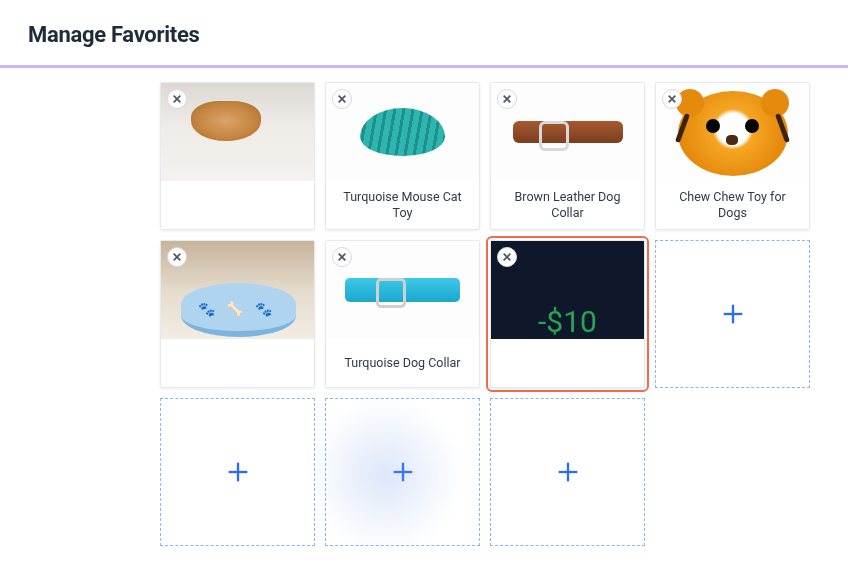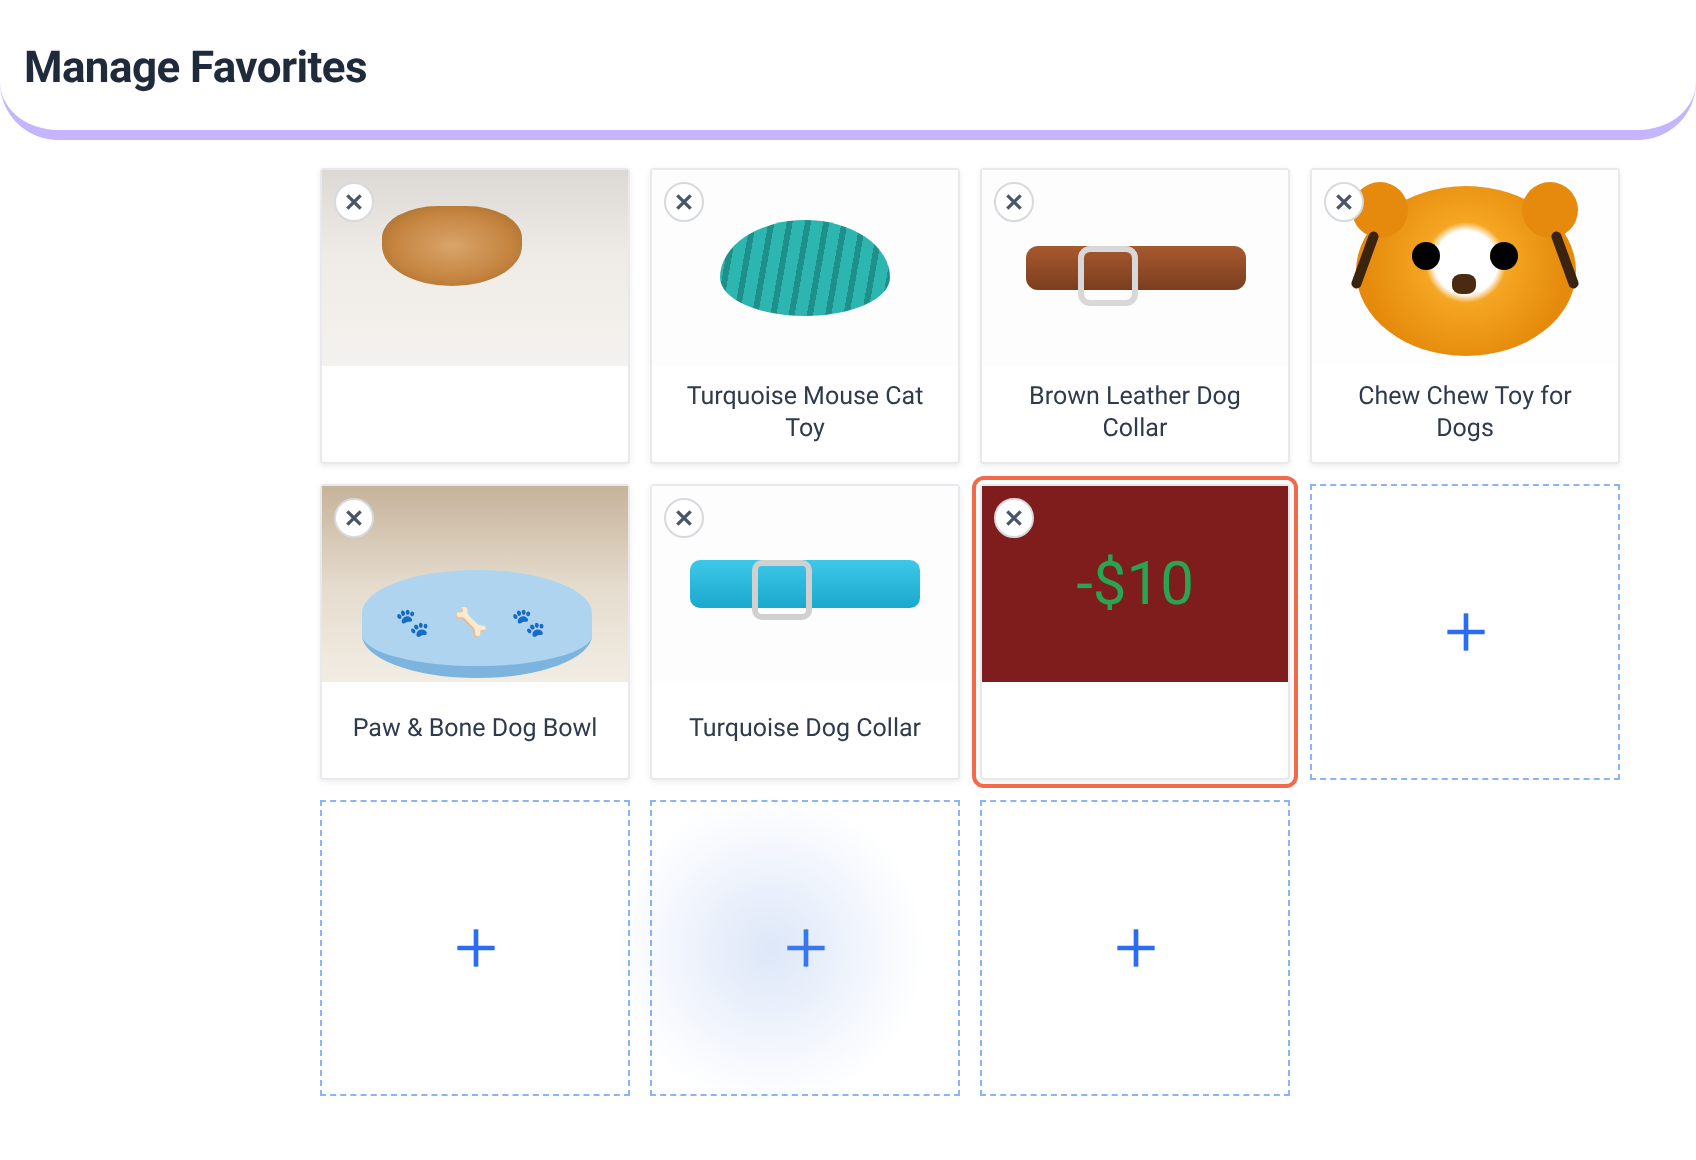--- a/index.html
+++ b/index.html
@@ -10,23 +10,22 @@
       height: 580px;
       position: relative;
       overflow: hidden;
     }
     .shadow-wrapper {
       position: absolute;
       inset: 0;
       box-shadow: 0 8px 20px rgba(0,0,0,0.15), 4px 0 12px rgba(0,0,0,0.1);
     }
     .header {
-      padding: 22px 12px 18px;
-      border-bottom: 5px solid #c4b5fd;
-      border-radius: 29px;
+      padding: 22px 28px 18px;
+      border-bottom: 3px solid #c4b5fd;
     }
     .page-title {
       font-size: 22px;
       font-weight: 700;
       color: #1f2a3a;
       letter-spacing: -0.3px;
     }
     .grid {
       padding: 14px 0 20px 160px;
       display: grid;
@@ -171,21 +170,21 @@
       content:""; position:absolute; left:50px; top:37px; width:24px; height:24px;
       border:3px solid #d0d0d0; border-radius:5px;
     }
     .img-cat {
       background:#e9b3e3; display:flex; align-items:center; justify-content:center;
     }
     .img-cat-text {
       font-size:34px; font-weight:600; color:#d946c5; letter-spacing:1px;
     }
     .img-discount {
-      background:#7f1d1d; display:flex; align-items:center; justify-content:center;
+      background:#0f172a; display:flex; align-items:flex-end; justify-content:center;
     }
     .img-discount-text {
       font-size:30px; font-weight:400; color:#28a552;
     }
     .blur-bg {
       position:absolute; left:300px; top:390px; width:170px; height:170px;
       background: radial-gradient(circle, rgba(120,160,230,0.25) 0%, transparent 65%);
       pointer-events:none;
     }
   </style>
@@ -249,21 +248,20 @@
         <div class="card-label">Chew Chew Toy for Dogs</div>
       </div>
       <div class="card">
         <button class="remove-btn">
           <svg viewBox="0 0 12 12">
             <line x1="2" y1="2" x2="10" y2="10"></line>
             <line x1="10" y1="2" x2="2" y2="10"></line>
           </svg>
         </button>
         <div class="card-img img-dog-bowl"></div>
-        <div class="card-label">Paw &amp; Bone Dog Bowl</div>
       </div>
       <div class="card">
         <button class="remove-btn">
           <svg viewBox="0 0 12 12">
             <line x1="2" y1="2" x2="10" y2="10"></line>
             <line x1="10" y1="2" x2="2" y2="10"></line>
           </svg>
         </button>
         <div class="card-img img-turq-collar"></div>
         <div class="card-label">Turquoise Dog Collar</div>

